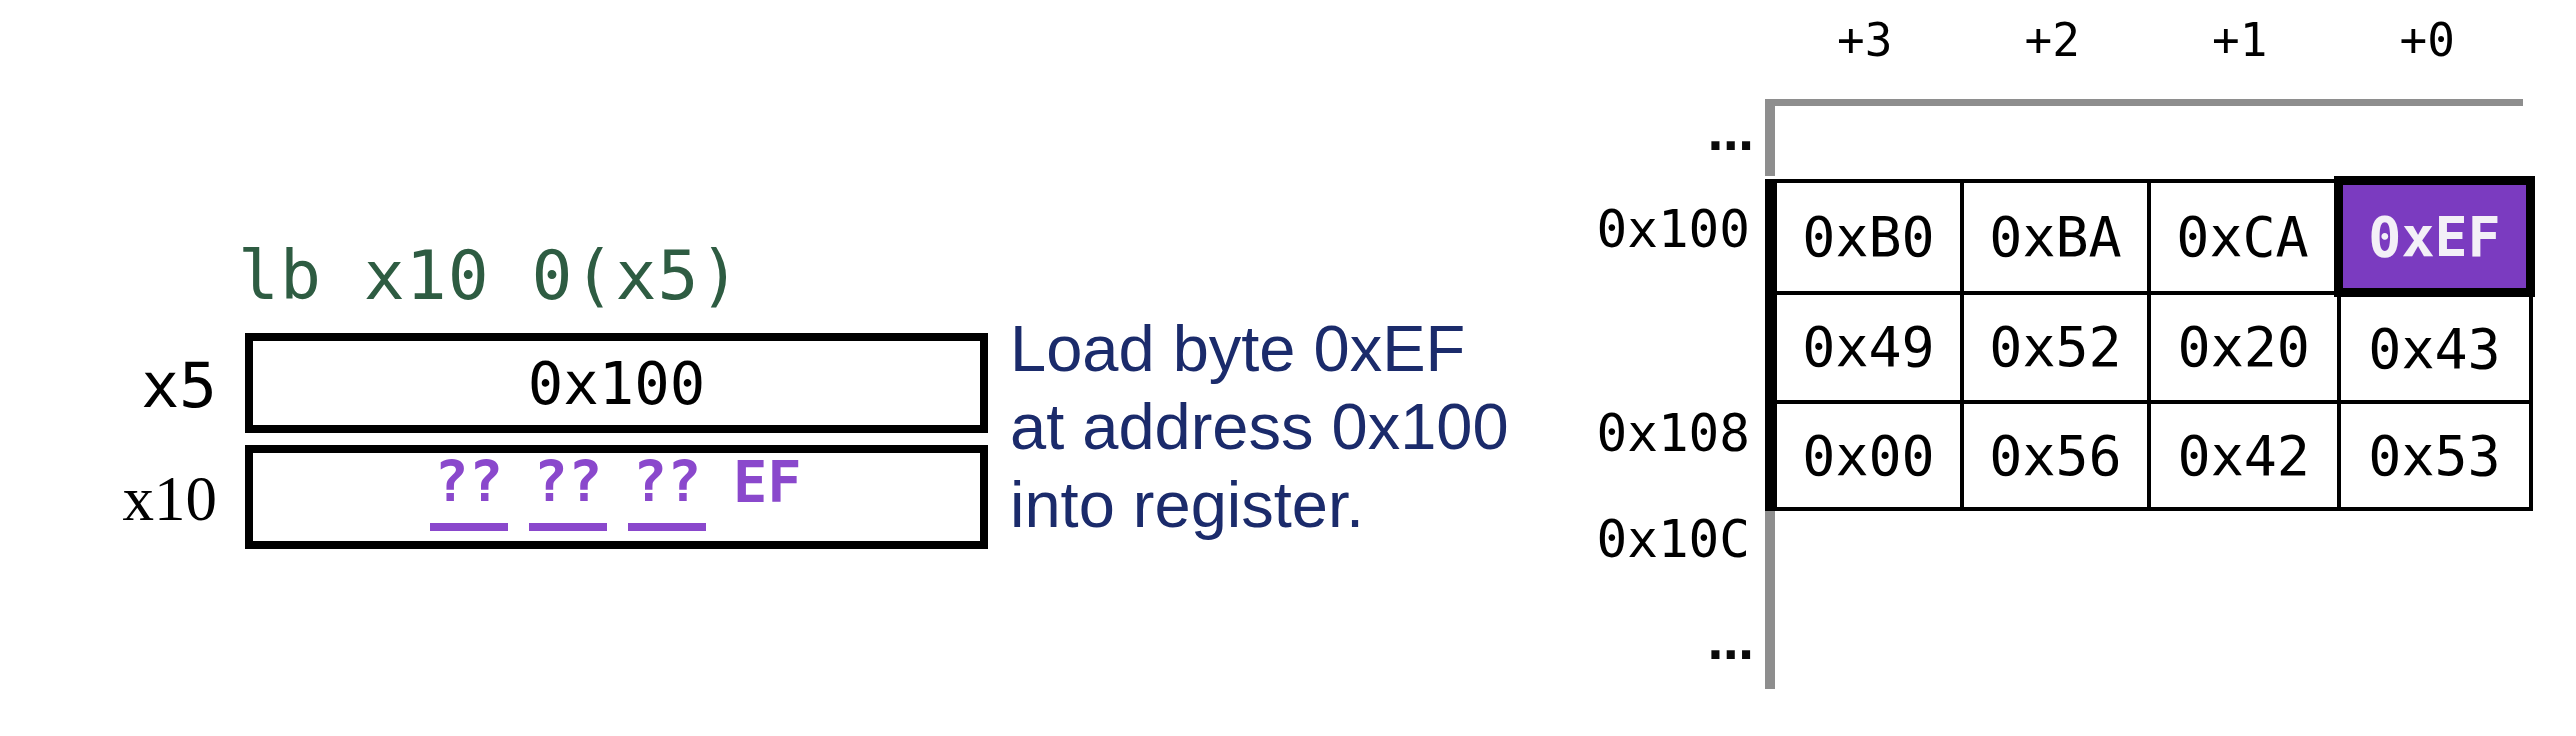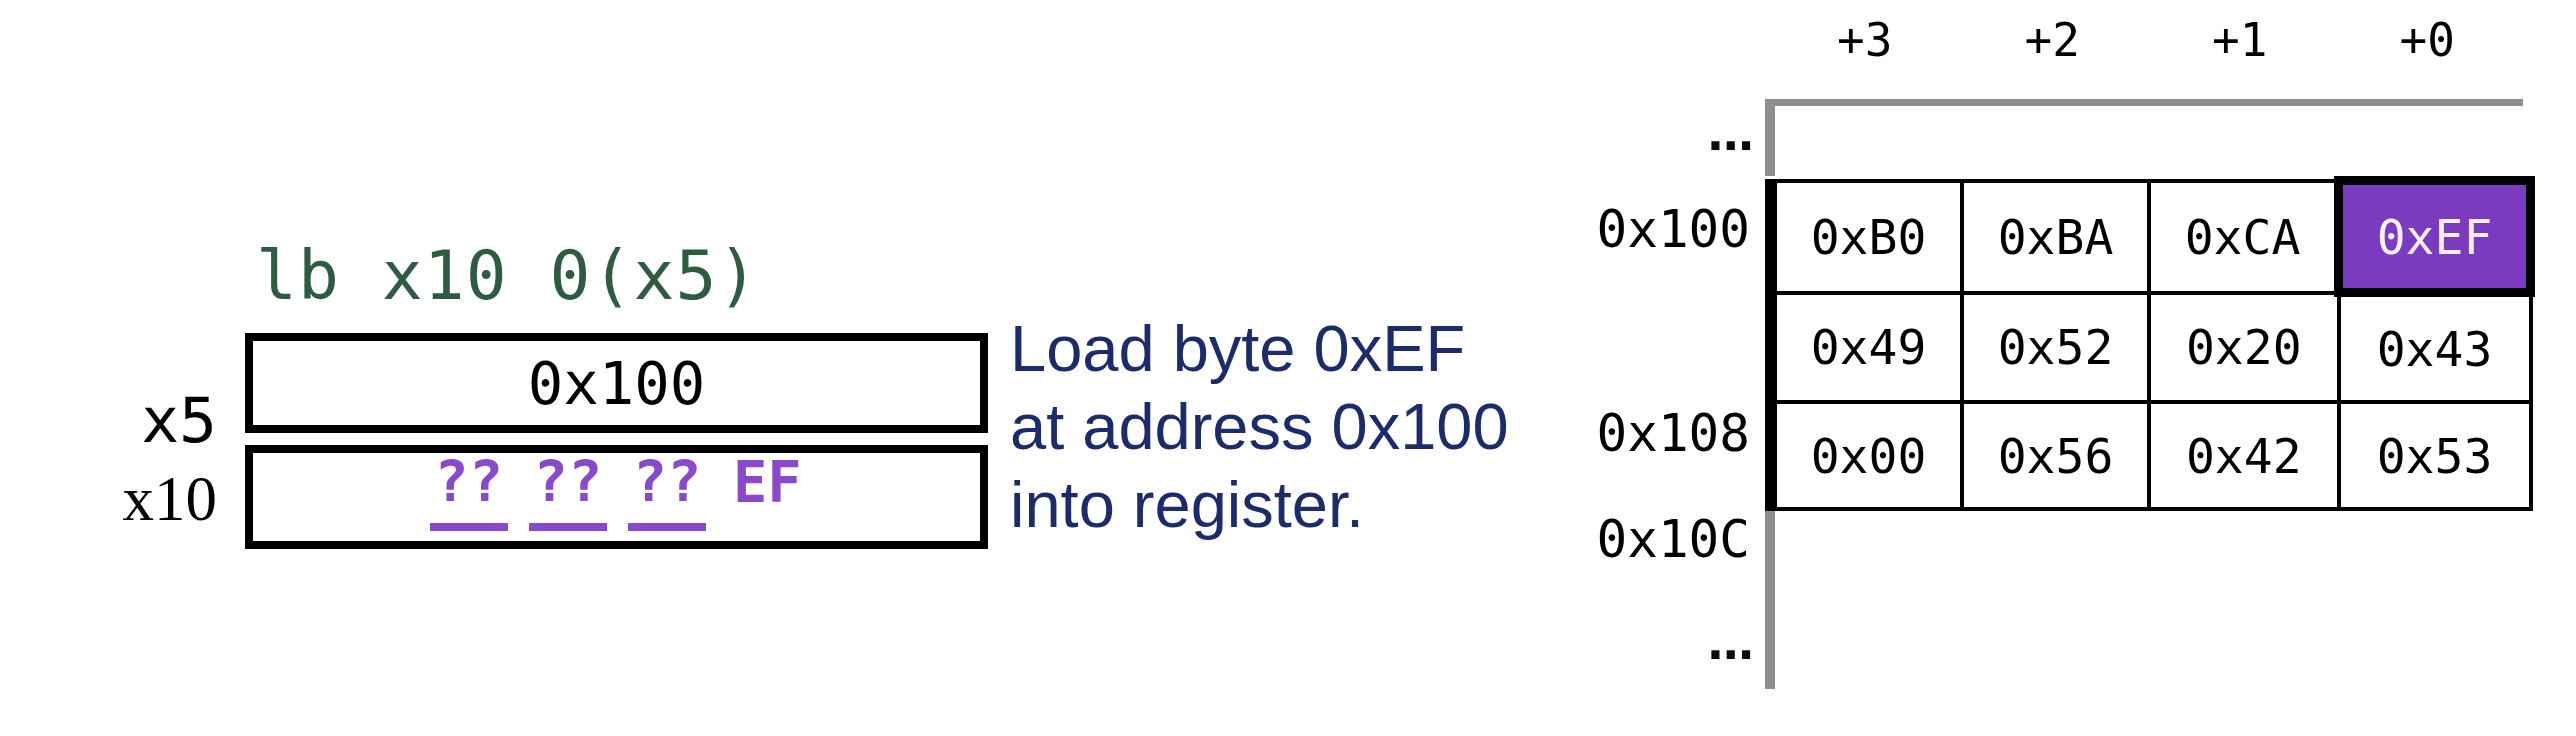--- a/index.html
+++ b/index.html
@@ -15,31 +15,30 @@
 
   
   .instruction {
     position: absolute;
     left: 238px; top: 236px;
     font-size: 68px;
     font-weight: 500;
     color: #2E5C42;
     letter-spacing: 1px;
     white-space: pre;
-    margin-left: 18px;
   }
   .reg-label {
     position: absolute;
     width: 162px;
     text-align: right;
     font-size: 63px;
     line-height: 63px;
     color: #000;
   }
-  .reg-label.x5  { left: 55px; top: 354px; margin-top: 35px; }
+  .reg-label.x5  { left: 55px; top: 354px; }
   .reg-label.x10 { left: 55px; top: 468px; font-family: Liberation Serif, serif; }
   .reg-box {
     position: absolute;
     left: 245px;
     width: 727px;
     border: 8.6px solid #000;
     background: #fff;
     display: flex;
     align-items: center;
     justify-content: center;
@@ -118,28 +117,28 @@
     left: 1765px; top: 176px;
     border-collapse: collapse;
     border-left: 12.4px solid #000;
     background: #fff;
   }
   table.mem td {
     width: 183px; height: 103px;
     border: 4.8px solid #000;
     text-align: center;
     vertical-align: middle;
-    font-size: 48px;
+    font-size: 55px;
     color: #000;
     padding: 0;
   }
   table.mem td.hl {
     background: #7B3BC0;
     color: #F3F0F7;
-    font-weight: normal;
+    font-weight: bold;
     border: 9.5px solid #000;
   }
   .row-addr {
     position: absolute;
     left: 1484px;
     width: 266px; height: 107px;
     display: flex;
     align-items: center;
     justify-content: flex-end;
     font-size: 51px;

